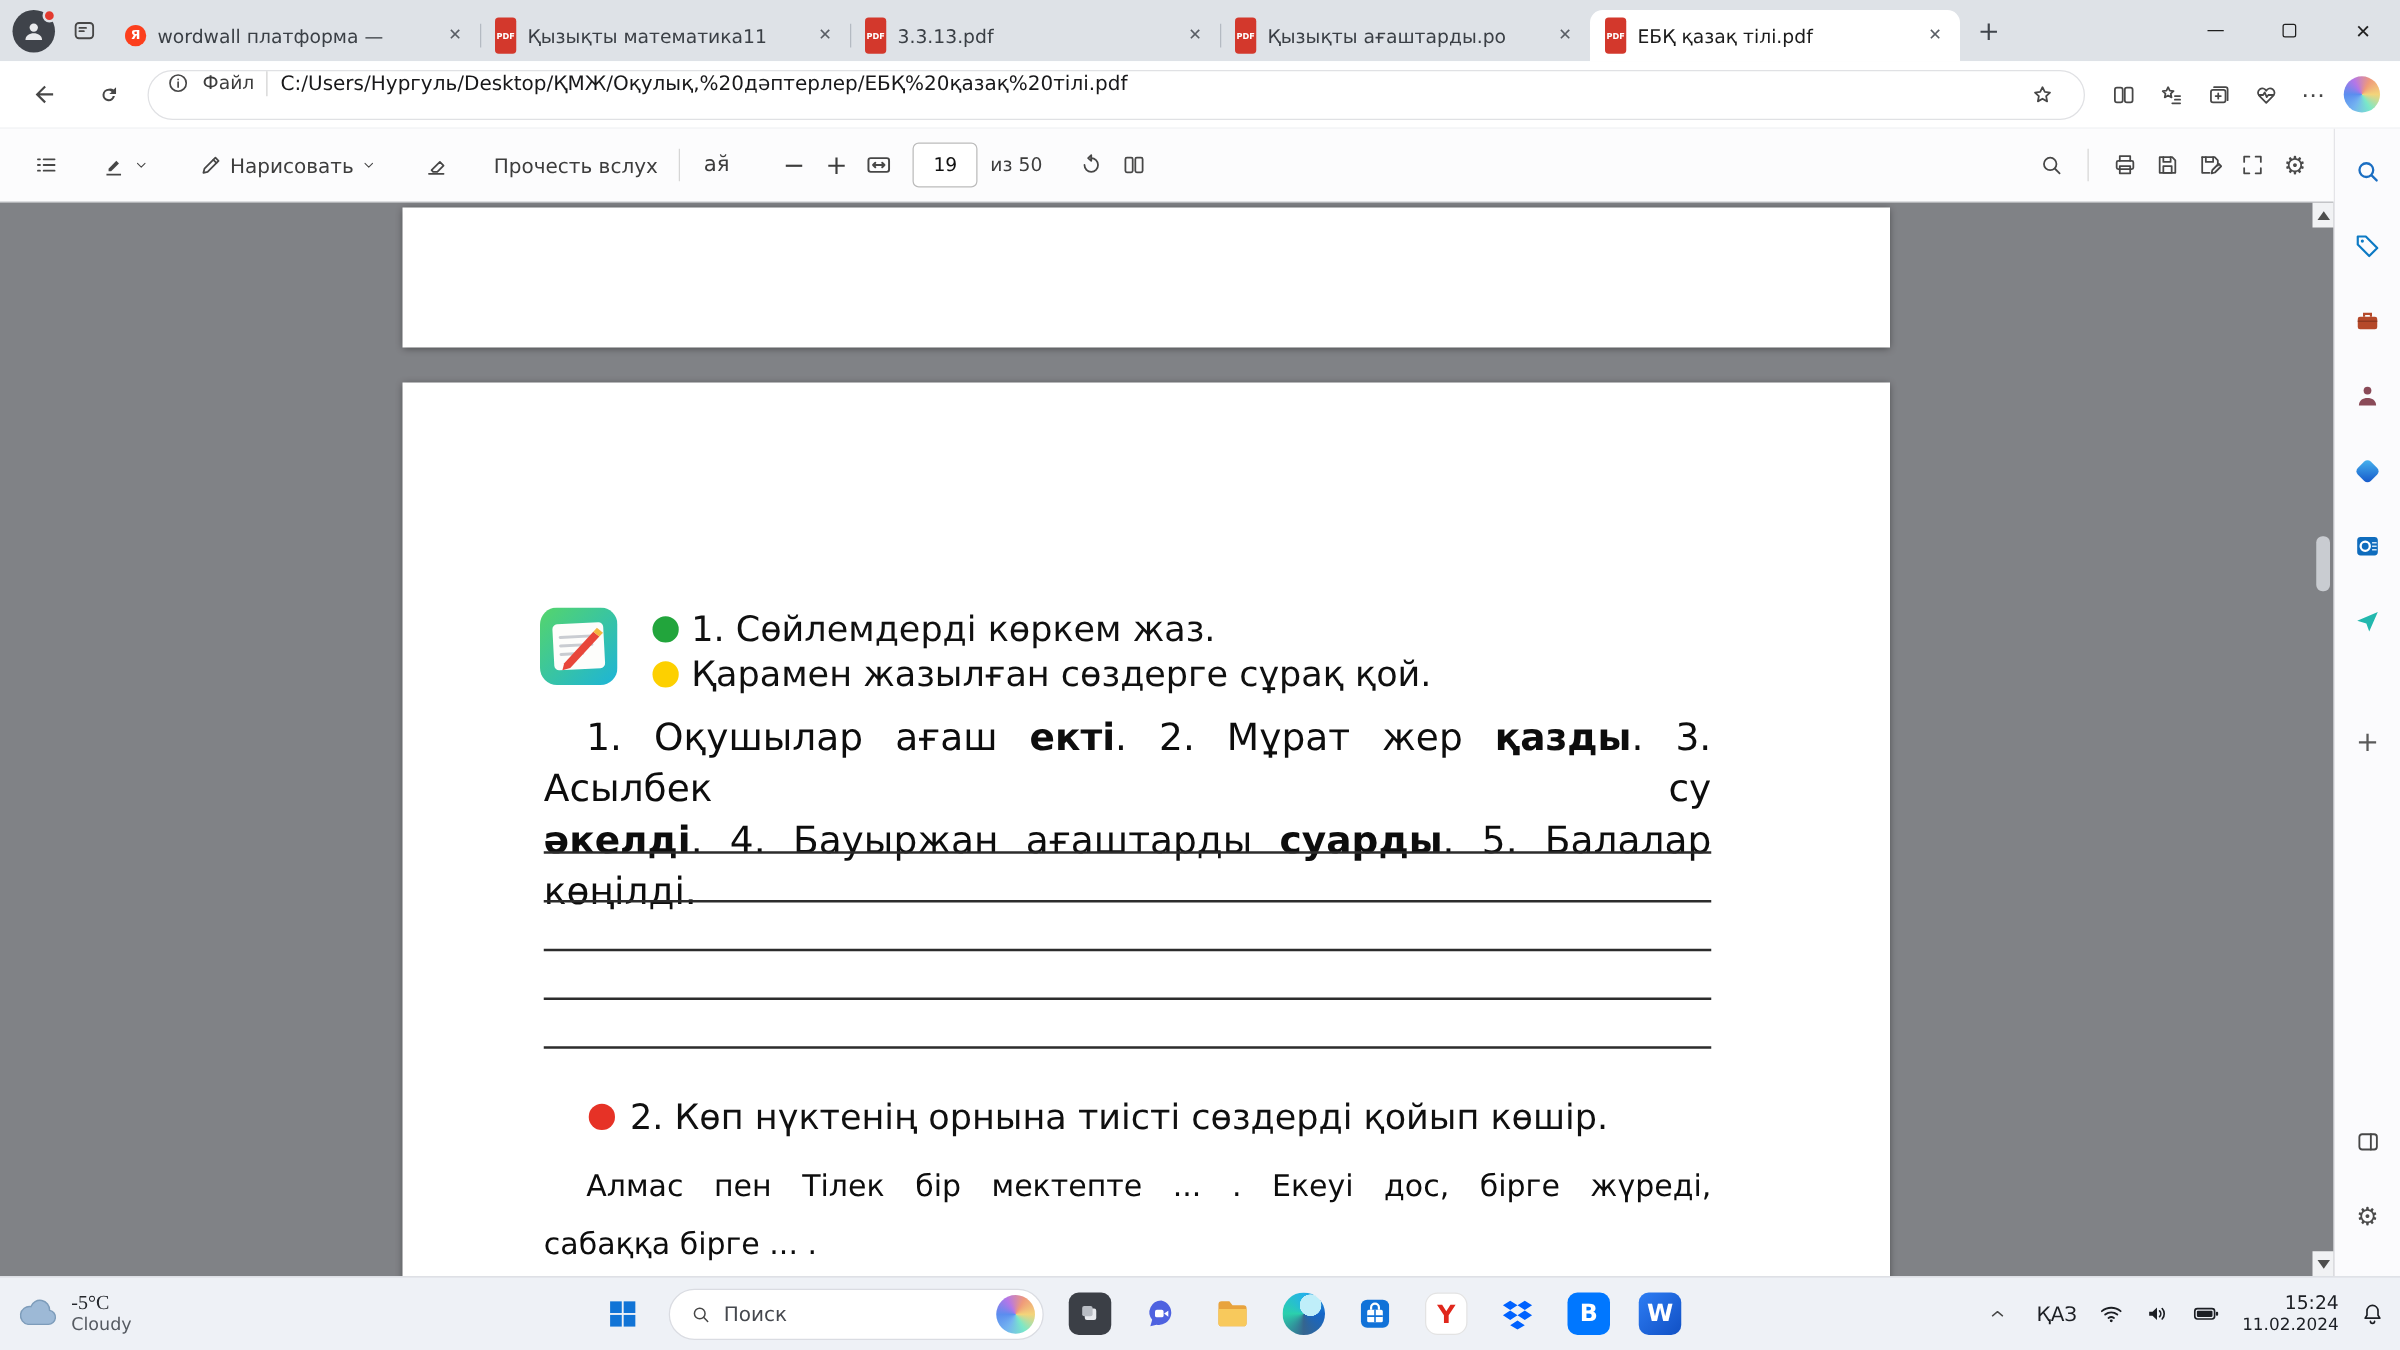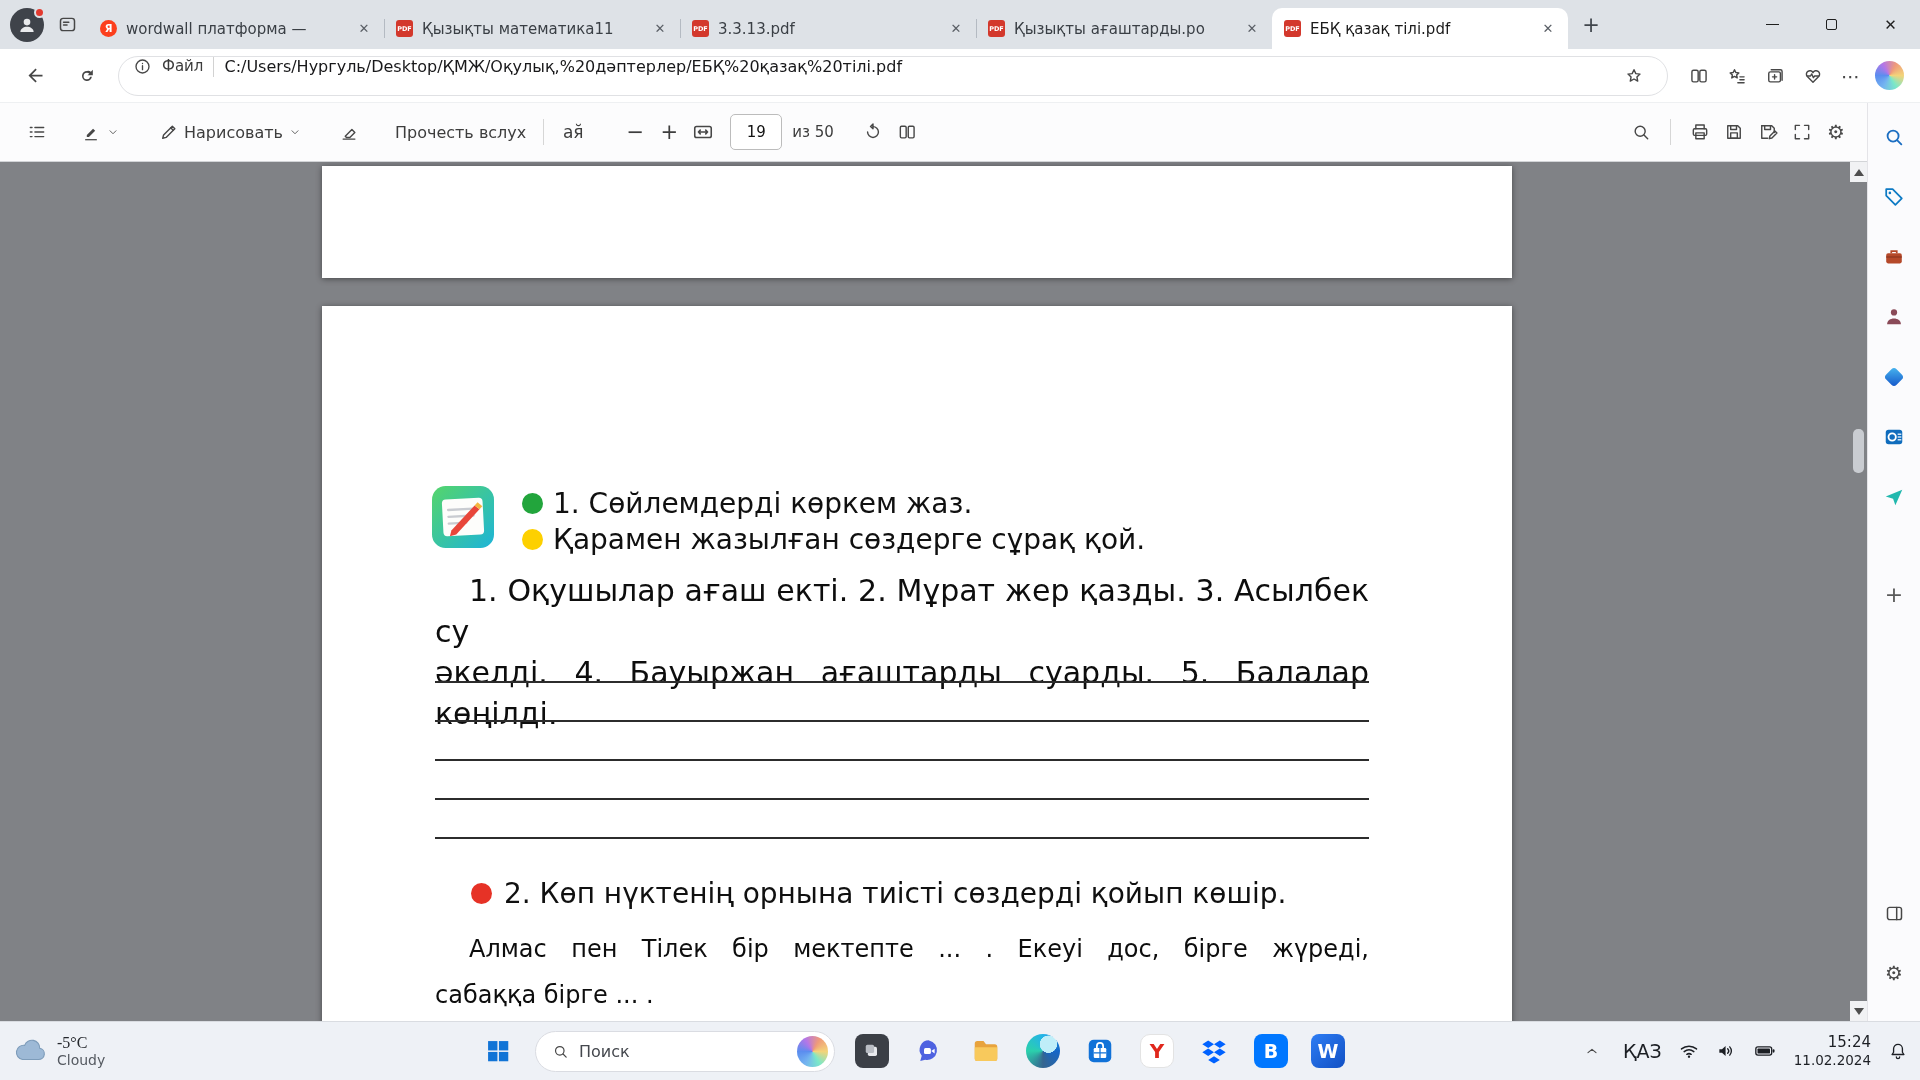--- a/index.html
+++ b/index.html
@@ -14,21 +14,21 @@
   .tabbar { position:absolute; top:0; left:0; right:0; height:49px; background:#dee2e7; display:flex; align-items:flex-end; padding-left:10px; }
   .avatar { position:relative; align-self:center; width:34px; height:34px; border-radius:50%; background:#3f434a; display:flex; align-items:center; justify-content:center; margin-right:8px; flex:0 0 auto; }
   .avatar .reddot { position:absolute; top:-1px; right:-1px; width:11px; height:11px; border-radius:50%; background:#e33a2f; border:2px solid #dee2e7; }
   .toverview { align-self:center; width:30px; height:30px; display:flex; align-items:center; justify-content:center; border-radius:6px; margin-right:6px; flex:0 0 auto; }
   .tabs { display:flex; height:41px; }
   .tab { position:relative; width:296px; height:41px; display:flex; align-items:center; gap:9px; padding:0 10px 0 12px; font-size:15px; color:#3a3f45; border-radius:10px 10px 0 0; }
   .tab.active { background:#fff; color:#1b1b1b; }
   .tabs .tab:not(.active):not(:first-child)::before { content:''; position:absolute; left:0; top:11px; bottom:11px; width:1px; background:#b4bac2; }
   .tab .ttitle { flex:1; white-space:nowrap; overflow:hidden; }
   .tab .tclose { width:20px; height:20px; border-radius:4px; font-size:13px; color:#5a5f66; display:flex; align-items:center; justify-content:center; flex:0 0 auto; }
-  .fav-pdf { width:17px; height:17px; background:#d3382c; border-radius:3px; color:#fff; font-size:6.5px; font-weight:bold; display:flex; align-items:center; justify-content:center; flex:0 0 auto; }
+  .fav-pdf { width:17px; height:29px; background:#d3382c; border-radius:3px; color:#fff; font-size:6.5px; font-weight:bold; display:flex; align-items:center; justify-content:center; flex:0 0 auto; }
   .fav-ya { width:17px; height:17px; background:#fc3f1d; border-radius:50%; color:#fff; font-size:10px; font-weight:bold; display:flex; align-items:center; justify-content:center; flex:0 0 auto; }
   .newtab { align-self:center; width:30px; height:30px; margin-left:8px; font-size:21px; color:#40454c; display:flex; align-items:center; justify-content:center; border-radius:6px; }
   .wincontrols { position:absolute; right:0; top:0; height:49px; display:flex; }
   .winbtn { width:59px; height:49px; display:flex; align-items:center; justify-content:center; color:#1f1f1f; font-size:15px; }
   .minglyph { width:13px; height:1.6px; background:#1f1f1f; }
   .maxglyph { width:11px; height:11px; border:1.5px solid #1f1f1f; border-radius:2px; }
 
   
   .addrbar { position:absolute; top:49px; left:0; right:0; height:54px; background:#fff; display:flex; align-items:center; padding:0 12px 0 16px; border-bottom:1px solid #eef0f2; }
   .navbtn { width:38px; height:38px; display:flex; align-items:center; justify-content:center; border-radius:6px; flex:0 0 auto; }
@@ -60,21 +60,21 @@
   .nb-icon { position:absolute; left:110px; top:180px; width:62px; height:62px; }
   .taskrow { position:absolute; display:flex; align-items:center; gap:10px; font-size:28px; color:#101010; }
   .t1a { left:200px; top:181px; }
   .t1b { left:200px; top:217px; }
   .t2  { left:149px; top:571px; gap:12px; }
   .bdot { width:21px; height:21px; border-radius:50%; flex:0 0 auto; }
 
   .ex1 { position:absolute; left:113px; top:264px; width:934px; font-size:30px; line-height:41px; color:#0d0d0d; }
   .exline { text-align:justify; text-align-last:justify; }
   .exline.ind { text-indent:34px; }
-  .b { font-weight:normal; }
+  .b { font-weight:bold; }
 
   .rule { position:absolute; left:113px; width:934px; height:2px; background:#2c2c2c; }
   .r1{top:375px}.r2{top:414px}.r3{top:453px}.r4{top:492px}.r5{top:531px}
 
   .ex2 { position:absolute; left:113px; top:620px; width:934px; font-size:24px; line-height:46px; color:#0d0d0d; }
   .ex2 .last { text-align:left; text-align-last:left; }
 
   
   .vscroll { position:absolute; right:0; top:0; bottom:0; width:17px; }
   .vs-btn { position:absolute; left:0; width:17px; height:20px; background:#f1f2f4; display:flex; align-items:center; justify-content:center; }
@@ -97,21 +97,21 @@
   .tb-center { position:absolute; left:478px; top:0; height:100%; display:flex; align-items:center; gap:17px; }
   .tb-ic { width:40px; height:40px; display:flex; align-items:center; justify-content:center; border-radius:8px; flex:0 0 auto; }
   .searchbox { width:300px; height:41px; background:#fff; border:1px solid #dadce2; border-radius:21px; display:flex; align-items:center; gap:10px; padding:0 6px 0 16px; }
   .searchbox .stext { flex:1; font-size:16px; color:#45484e; }
   .cop-sm { width:31px; height:31px; border-radius:50%; background:conic-gradient(from 210deg,#74b4f0,#5b8def,#b476e8,#ef9a7a,#f3d47a,#7ae8c8,#74b4f0); }
   .appdark { width:34px; height:34px; border-radius:8px; background:#3b3f46; display:flex; align-items:center; justify-content:center; }
   .appsq { width:34px; height:34px; border-radius:8px; display:flex; align-items:center; justify-content:center; color:#fff; font-weight:bold; font-size:19px; }
   .edgeic { width:34px; height:34px; border-radius:50%; background:radial-gradient(circle at 66% 30%,#bfeef9 0 26%,rgba(0,0,0,0) 27%),conic-gradient(#24b3e8,#1566c8,#35658f,#2bd0ac,#24b3e8); }
   .yabr { width:34px; height:34px; border-radius:10px; background:#fff; border:1px solid #e3e3e3; color:#e0271c; font-weight:bold; font-size:20px; display:flex; align-items:center; justify-content:center; }
   .tb-tray { position:absolute; right:12px; top:0; height:100%; display:flex; align-items:center; gap:17px; }
-  .lang { font-size:19px; color:#1c1f24; }
+  .lang { font-size:16px; color:#1c1f24; }
   .clock { text-align:right; line-height:1.25; }
   .clock .tm { font-size:15px; color:#1c1f24; }
   .clock .dt { font-size:13.5px; color:#1c1f24; }
 </style>
 </head>
 <body>
 
 <div class="tabbar">
   <div class="avatar">
     <svg width="20" height="20" viewBox="0 0 24 24">

